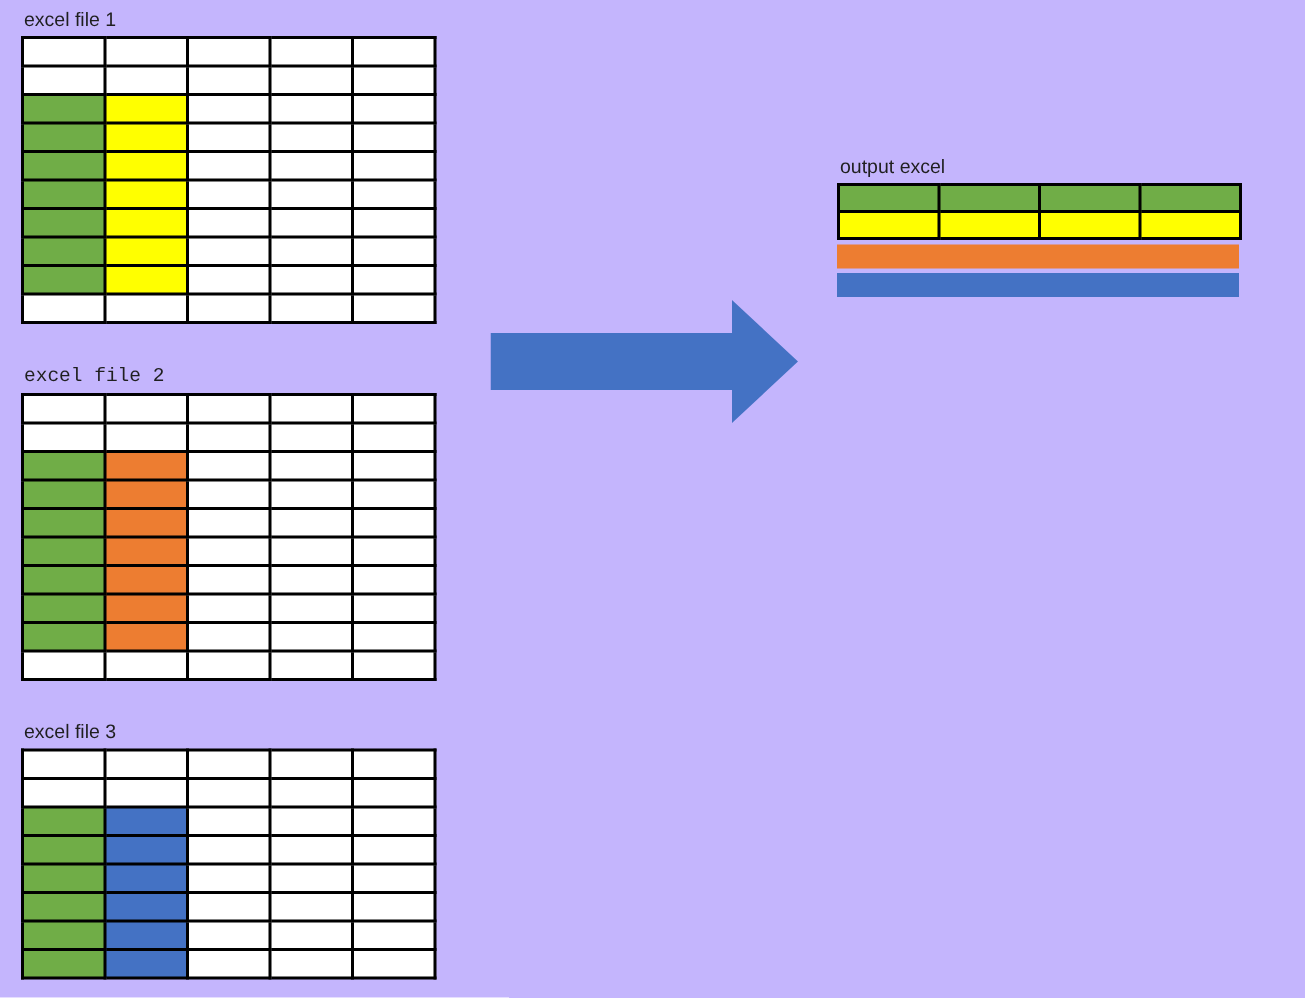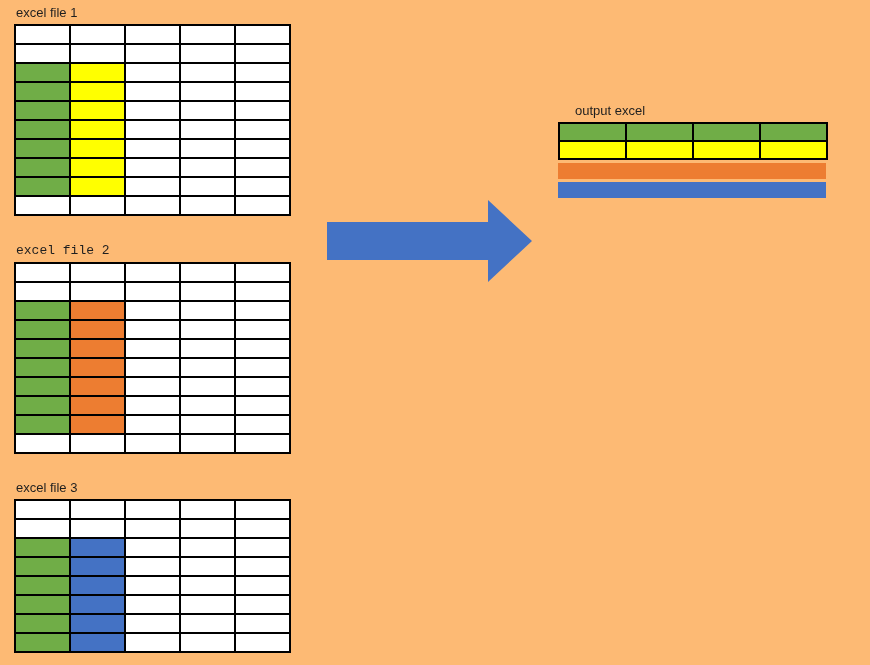--- a/index.html
+++ b/index.html
@@ -1,21 +1,21 @@
 <!DOCTYPE html>
 <html><head>
 <meta charset="utf-8">
 <style>
   html, body { margin: 0; padding: 0; background: #ffffff; }
   body { font-family: "Liberation Sans", sans-serif; }
   .canvas {
     position: relative;
     width: 870px;
     height: 665px;
-    background: #fdba74;
+    background: #c4b5fd;
     overflow: hidden;
   }
   .file-group, .output-group { position: absolute; }
   .file-label {
     font-size: 13px;
     color: #1f1f1f;
     margin: 0 0 4px 2px;
     white-space: nowrap;
   }
   table.grid {
@@ -26,21 +26,21 @@
     border: 2px solid #000000;
     padding: 0;
     background: #ffffff;
   }
   table.grid.source td { width: 53px; height: 17px; }
   table.grid.output td { width: 65px; height: 16px; }
   .group-1 { left: 14px; top: 5px; }
   .group-2 { left: 14px; top: 243px; font-family: Liberation Mono, monospace; }
   .group-3 { left: 14px; top: 480px; }
   .output-group { left: 558px; top: 103px; }
-  .output-group .file-label { margin-left: 17px; }
+  .output-group .file-label { margin-left: 2px; }
   .bar {
     width: 268px;
     height: 16px;
     margin-top: 3px;
   }
   .arrow-wrap {
     position: absolute;
     left: 327px;
     top: 200px;
     width: 206px;

